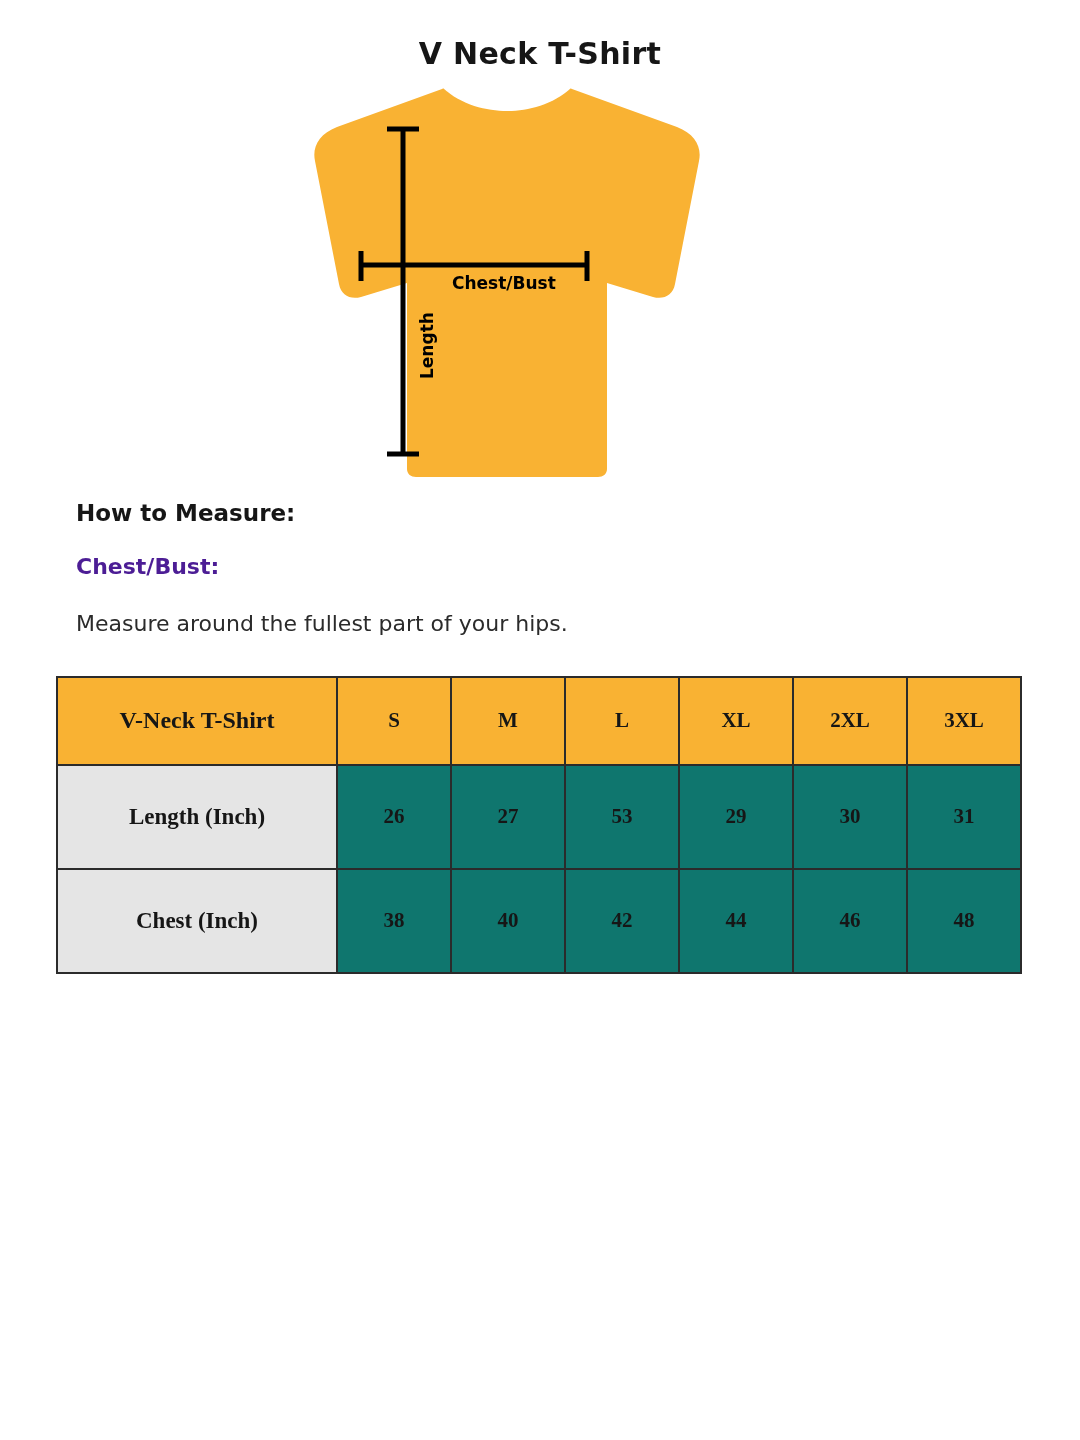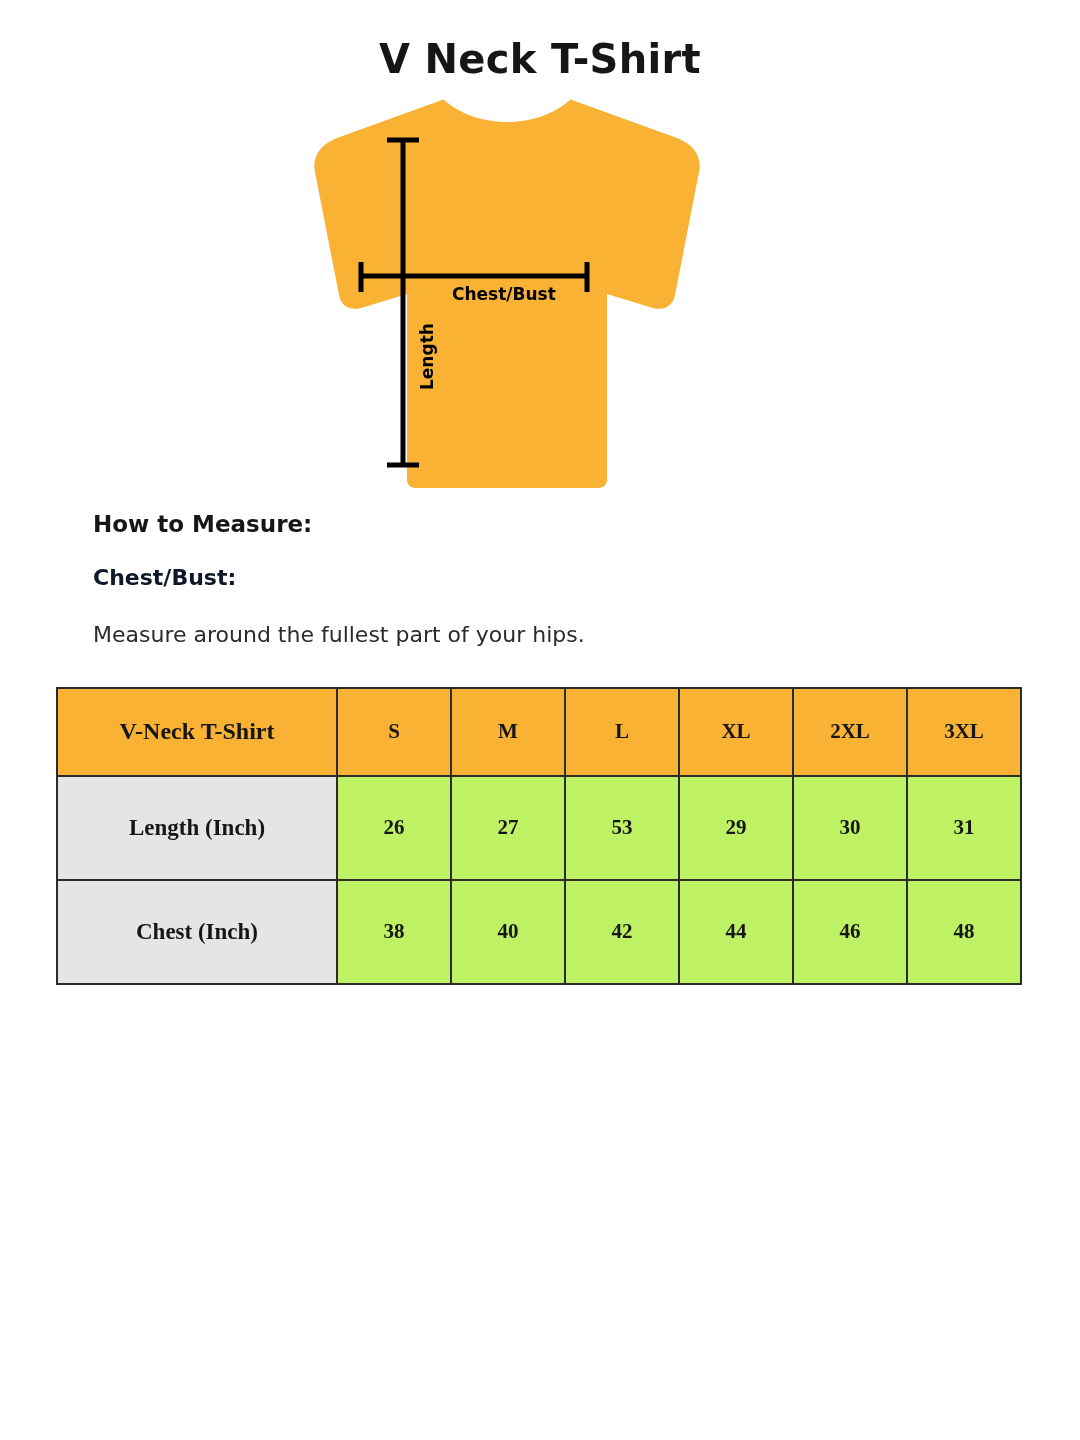--- a/index.html
+++ b/index.html
@@ -18,21 +18,21 @@
 
   .page {
     width: 1080px;
     height: 1440px;
     position: relative;
   }
 
   
   .title {
     text-align: center;
-    font-size: 40px;
+    font-size: 30px;
     font-weight: bold;
     letter-spacing: 0.3px;
     margin: 0;
     padding-top: 36px;
     color: #161616;
   }
 
   
   .illustration {
     position: relative;
@@ -42,38 +42,37 @@
   }
   .illustration svg {
     display: block;
     margin: 0 auto;
   }
 
   
   .instructions {
     padding: 0 76px;
     margin-top: 6px;
-    margin-left: 17px;
   }
   .how-to {
     font-size: 23px;
     font-weight: bold;
     color: #161616;
     margin: 0 0 10px 0;
   }
   .block {
     margin-top: 26px;
   }
   .block:first-of-type {
     margin-top: 30px;
   }
   .block-head {
     font-size: 22px;
     font-weight: bold;
-    color: #0f172a;
+    color: #4c1d95;
     margin: 0 0 4px 0;
     line-height: 1.35;
   }
   .block-text {
     font-size: 22px;
     font-weight: normal;
     color: #2b2b2b;
     margin: 0;
     line-height: 1.45;
     max-width: 960px;
@@ -105,21 +104,21 @@
   }
   table.size-table thead th.label-col {
     font-size: 24px;
   }
   table.size-table tbody th {
     background: #e5e5e5;
     font-size: 23px;
     height: 100px;
   }
   table.size-table tbody td {
-    background: #bef264;
+    background: #0f766e;
     font-size: 21px;
   }
   col.label {
     width: 280px;
   }
   col.size {
     width: 114px;
   }
 </style>
 </head>

